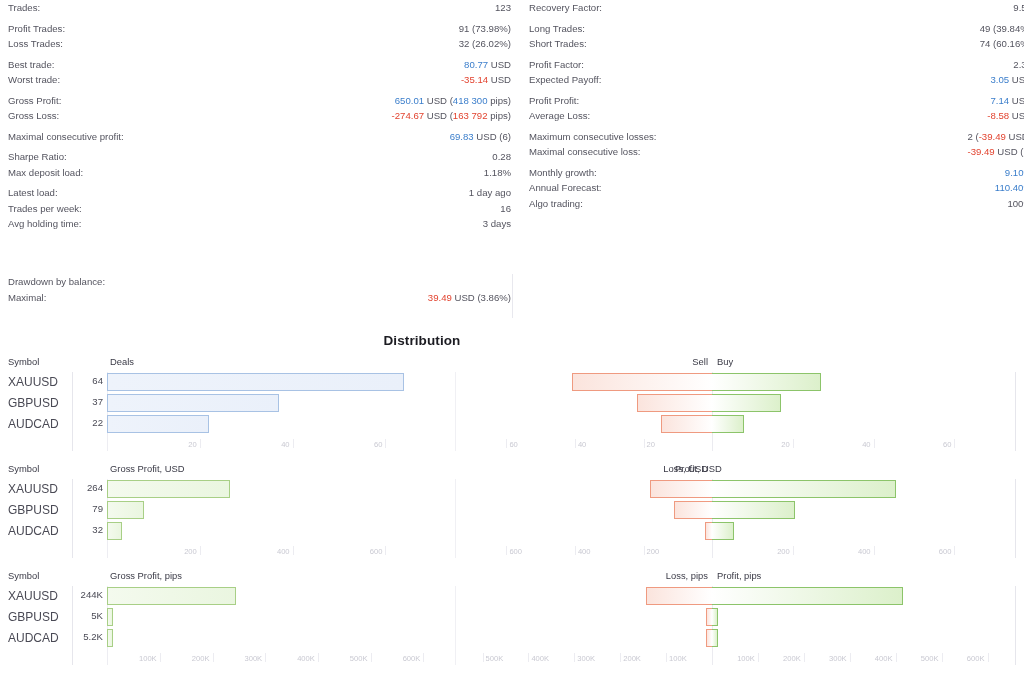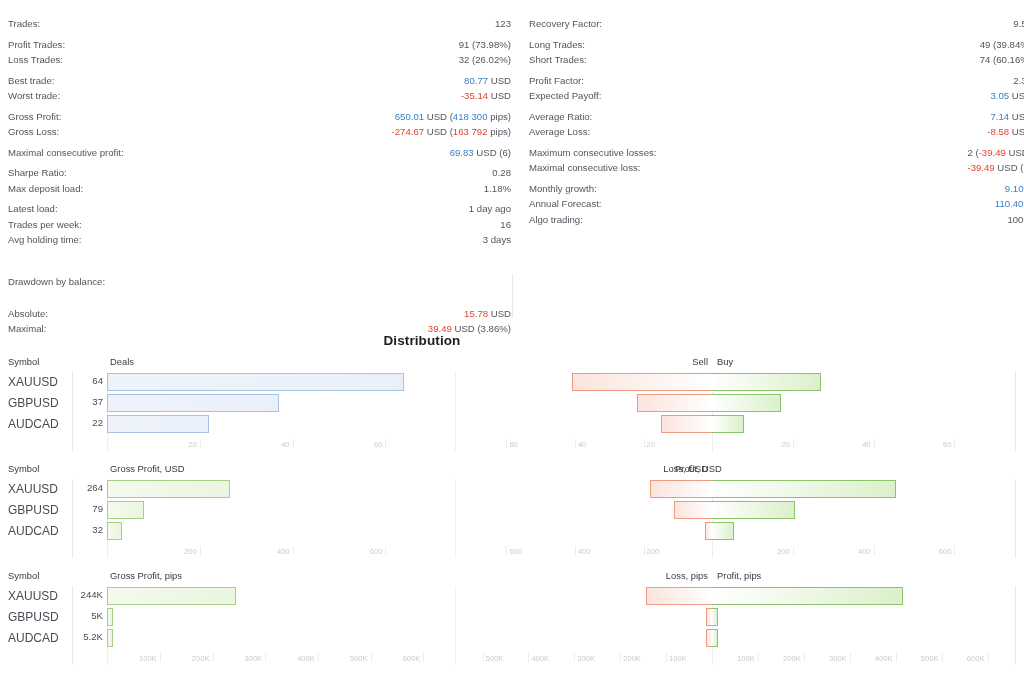--- a/index.html
+++ b/index.html
@@ -25,21 +25,21 @@
   .vsep {
     position: absolute; left: 512px; width: 1px; background: #e8e8ee;
   }
   .vsep.b { top: 274px; height: 44px; }
 
   .srow {
     display: flex; justify-content: space-between; align-items: baseline;
     font-size: 9.6px; line-height: 15.5px; height: 15.5px; white-space: nowrap;
   }
   .srow .lbl { color: #54545f; }
-  .srow .val { color: #54545f; text-align: left; margin-top: 16px; }
+  .srow .val { color: #54545f; text-align: left; }
   .gap { height: 5px; }
   .blue { color: #3b7ecb; }
   .red  { color: #e2432f; }
   .grey { color: #54545f; }
 
   .group-title {
     font-size: 9.6px; line-height: 15.5px; color: #54545f;
   }
 
   
@@ -215,21 +215,21 @@
         <div class="srow">
           <span class="lbl">Profit Factor:</span>
           <span class="val"><span class="grey">2.37</span></span>
         </div>
         <div class="srow">
           <span class="lbl">Expected Payoff:</span>
           <span class="val"><span class="blue">3.05</span><span class="grey"> USD</span></span>
         </div>
         <div class="gap"></div>
         <div class="srow">
-          <span class="lbl">Average Ratio:</span>
+          <span class="lbl">Profit Profit:</span>
           <span class="val"><span class="blue">7.14</span><span class="grey"> USD</span></span>
         </div>
         <div class="srow">
           <span class="lbl">Average Loss:</span>
           <span class="val"><span class="red">-8.58</span><span class="grey"> USD</span></span>
         </div>
         <div class="gap"></div>
         <div class="srow">
           <span class="lbl">Maximum consecutive losses:</span>
           <span class="val"><span class="grey">2 (</span><span class="red">-39.49</span><span class="grey"> USD)</span></span>
@@ -247,24 +247,20 @@
           <span class="lbl">Annual Forecast:</span>
           <span class="val"><span class="blue">110.40%</span></span>
         </div>
         <div class="srow">
           <span class="lbl">Algo trading:</span>
           <span class="val"><span class="grey">100%</span></span>
         </div>
       </div>
   <div style="position: absolute; left: 8px; top: 274px; width: 503px;">
         <div class="group-title">Drawdown by balance:</div>
-        <div class="srow">
-          <span class="lbl">Absolute:</span>
-          <span class="val"><span class="red">15.78</span><span class="grey"> USD</span></span>
-        </div>
         <div class="srow">
           <span class="lbl">Maximal:</span>
           <span class="val"><span class="red">39.49</span><span class="grey"> USD (3.86%)</span></span>
         </div>
       </div>
     </div>
 
   <div class="dist-title">Distribution</div>
 
   <div id="charts">

